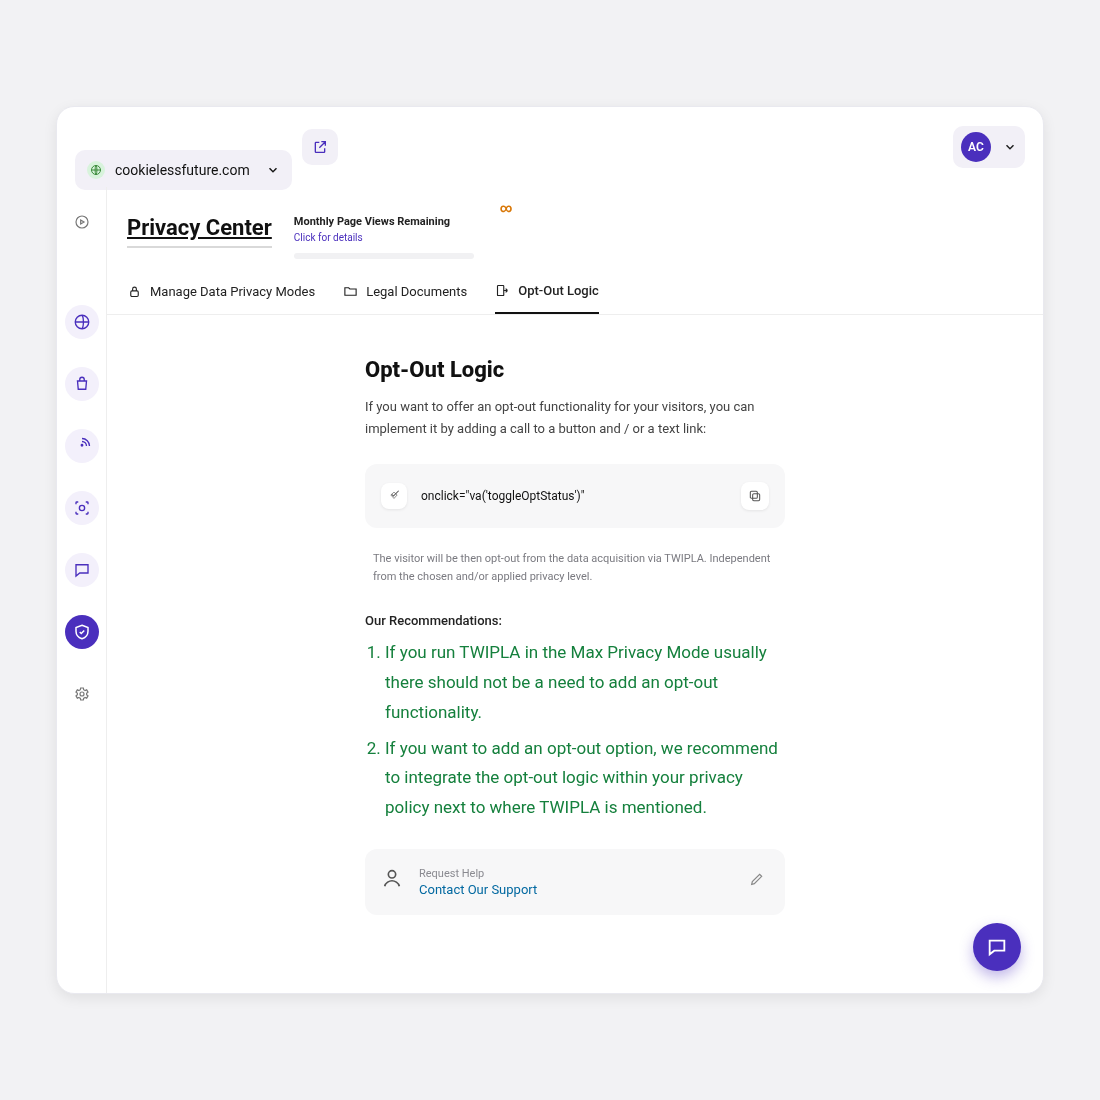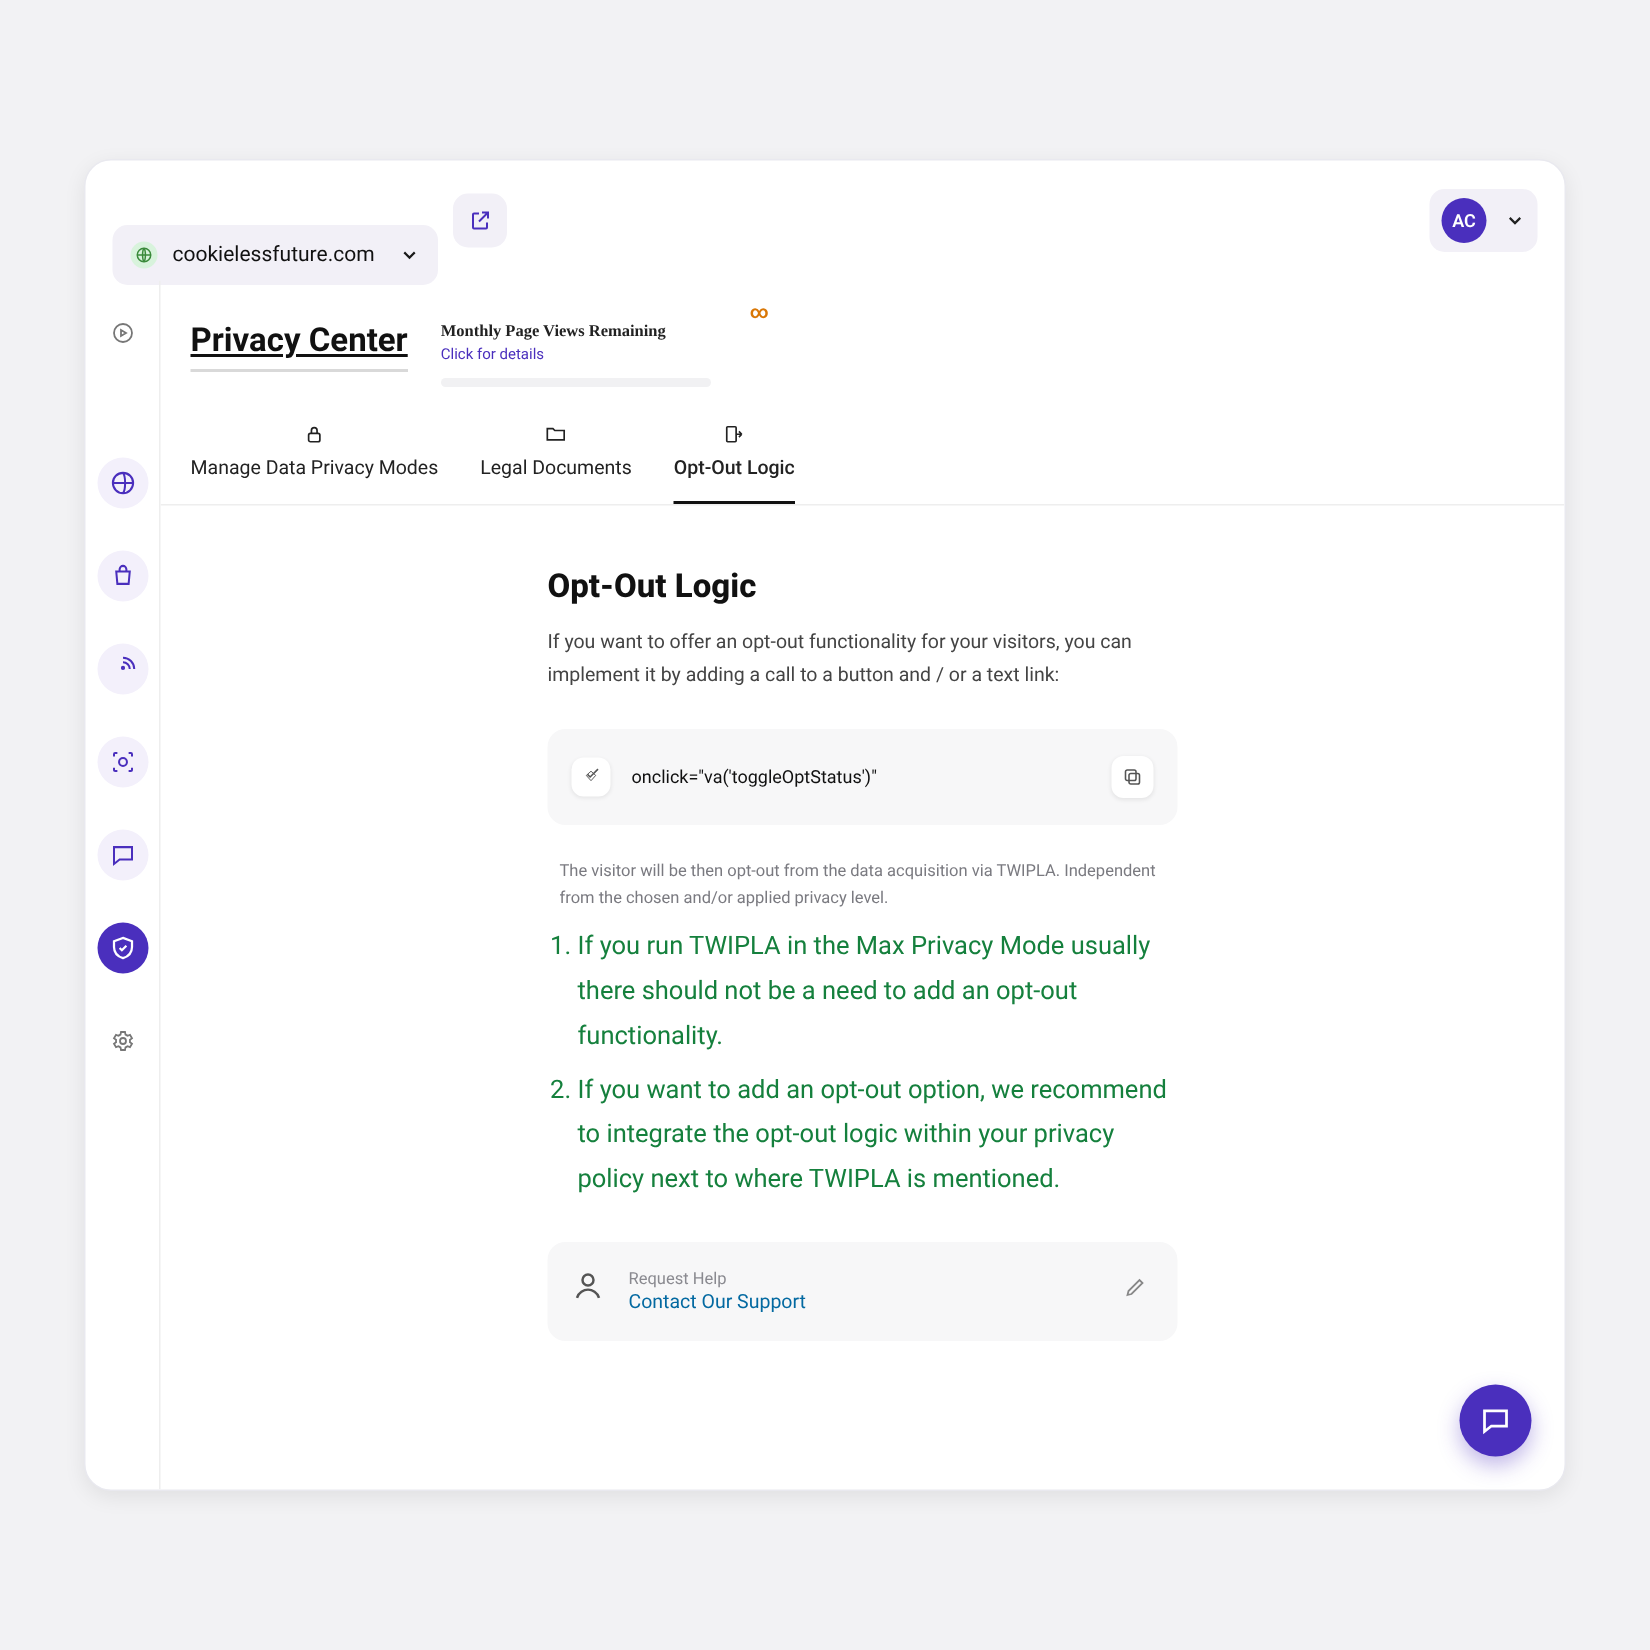--- a/index.html
+++ b/index.html
@@ -88,35 +88,34 @@
     display:flex; align-items:flex-start; gap:22px;
   }
   .page-title {
     font-size:22px; font-weight:700; color:#111;
     padding-bottom:6px; border-bottom:2px solid rgba(0,0,0,0.15);text-decoration:underline;
   }
   .quota {
     padding-top:0px;
     display:flex;flex-direction:column;gap:4px;
   }
-  .quota-label { font-size:11px; font-weight:700; color:#222;font-family:Liberation Serif, serif; }
+  .quota-label { font-size:11px; font-weight:700; color:#222; }
   .quota-link { font-size:10px; color:#4a2fbd; }
   .quota-bar-row { display:flex;align-items:center;gap:8px; margin-top:6px;}
   .quota-bar { width:180px;height:6px;background:#f1f1f3;border-radius:4px; }
   .quota-inf { font-size:12px;color:#d97706;font-weight:700; margin-left:4px; transform:translateY(-14px);}
   
   .tabs {
     display:flex; gap:28px; padding: 24px 20px 0 20px;
     border-bottom:1px solid #eee;
   }
   .tab {
     display:flex;align-items:center;gap:8px;
     font-size:13px;color:#222;cursor:pointer;
     padding-bottom:14px;
-    flex-direction:column;
   }
   .tab svg { width:15px;height:15px; color:#222; }
   .tab.active { border-bottom:2px solid #111; font-weight:500; }
   
   .content {
     max-width: 420px;
     margin: 42px 0 40px 258px;
   }
   .content h2 { font-size:22px;font-weight:800;color:#111;margin-bottom:14px; }
   .lead { font-size:13px;color:#444;line-height:1.7; }
@@ -303,20 +302,21 @@
           <div class="copy-btn">
             <svg viewBox="0 0 24 24" fill="none" stroke="currentColor" stroke-width="1.8">
                 <rect x="8" y="8" width="12" height="12" rx="2"></rect>
                 <rect x="4" y="4" width="12" height="12" rx="2"></rect>
               </svg>
           </div>
         </div>
 
         <p class="note">The visitor will be then opt-out from the data acquisition via TWIPLA. Independent from the chosen and/or applied privacy level.</p>
 
+        <div class="recs-title">Our Recommendations:</div>
         <ol class="recs">
           <li>If you run TWIPLA in the Max Privacy Mode usually there should not be a need to add an opt-out functionality.</li>
           <li>If you want to add an opt-out option, we recommend to integrate the opt-out logic within your privacy policy next to where TWIPLA is mentioned.</li>
         </ol>
 
         <div class="support-card">
           <div class="avatar-ghost">
             <svg viewBox="0 0 24 24" fill="none" stroke="currentColor" stroke-width="1.8">
                 <circle cx="12" cy="8" r="4"></circle>
                 <path d="M4 21c1-4 5-6 8-6s7 2 8 6"></path>

